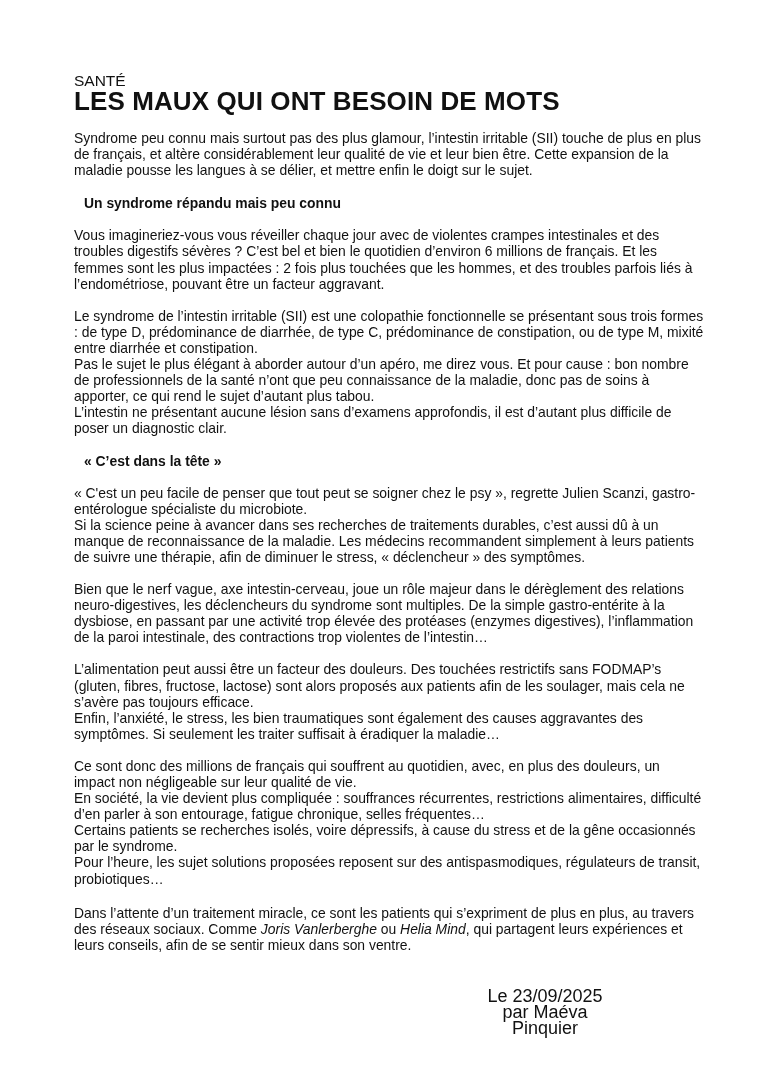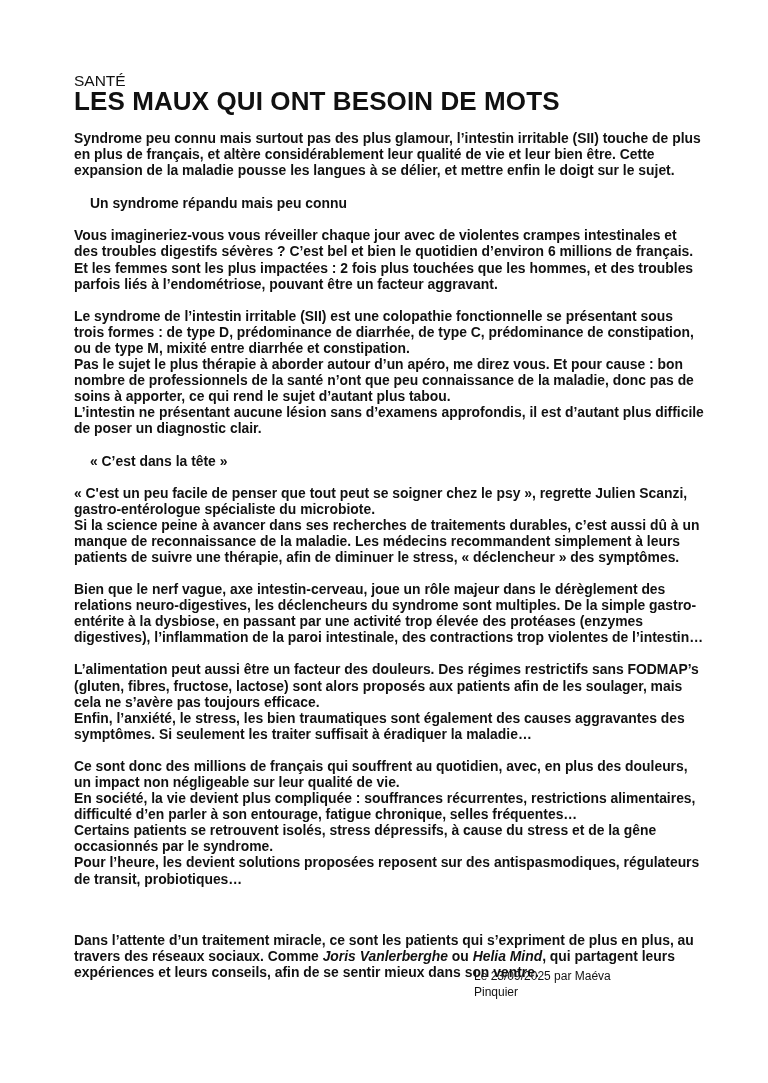--- a/index.html
+++ b/index.html
@@ -35,76 +35,76 @@
       font-size: 26px;
       line-height: 22px;
       font-weight: bold;
       margin: 0 0 18px 0;
       letter-spacing: 0.1px;
     }
     p {
       font-size: 13.9px;
       line-height: 16.1px;
       margin: 0 0 16px 0;
-      font-weight: bold;
     }
     h2 {
       font-size: 13.9px;
       line-height: 16.1px;
       font-weight: bold;
-      margin: 0 0 16px 16px;
+      margin: 0 0 16px 10px;
     }
     .lead { margin-bottom: 17px; }
     .line { display: block; }
     em { font-style: italic; }
     .signature {
       position: absolute;
       left: 474px;
-      top: 968px;
-      font-size: 12px;
+      top: 988px;
+      font-size: 18px;
       line-height: 16px;
+      text-align: center;
     }
-    .gap { margin-bottom: 45px; }
+    .gap { margin-bottom: 18px; }
   </style>
 </head>
 <body>
 
 <div class="page">
   <div class="content">
     <div class="kicker">SANTÉ</div>
     <h1 class="title">LES MAUX QUI ONT BESOIN DE MOTS</h1>
 
     <p class="lead">Syndrome peu connu mais surtout pas des plus glamour, l’intestin irritable (SII) touche de plus en plus de français, et altère considérablement leur qualité de vie et leur bien être. Cette expansion de la maladie pousse les langues à se délier, et mettre enfin le doigt sur le sujet.</p>
 
     <h2>Un syndrome répandu mais peu connu</h2>
     <p>
       <span class="line">Vous imagineriez-vous vous réveiller chaque jour avec de violentes crampes intestinales et des troubles digestifs sévères ? C’est bel et bien le quotidien d’environ 6 millions de français. Et les femmes sont les plus impactées : 2 fois plus touchées que les hommes, et des troubles parfois liés à l’endométriose, pouvant être un facteur aggravant.</span>
     </p>
     <p>
       <span class="line">Le syndrome de l’intestin irritable (SII) est une colopathie fonctionnelle se présentant sous trois formes : de type D, prédominance de diarrhée, de type C, prédominance de constipation, ou de type M, mixité entre diarrhée et constipation.</span>
-      <span class="line">Pas le sujet le plus thérapie à aborder autour d’un apéro, me direz vous. Et pour cause : bon nombre de professionnels de la santé n’ont que peu connaissance de la maladie, donc pas de soins à apporter, ce qui rend le sujet d’autant plus tabou.</span>
+      <span class="line">Pas le sujet le plus élégant à aborder autour d’un apéro, me direz vous. Et pour cause : bon nombre de professionnels de la santé n’ont que peu connaissance de la maladie, donc pas de soins à apporter, ce qui rend le sujet d’autant plus tabou.</span>
       <span class="line">L’intestin ne présentant aucune lésion sans d’examens approfondis, il est d’autant plus difficile de poser un diagnostic clair.</span>
     </p>
 
     <h2>« C’est dans la tête »</h2>
     <p>
       <span class="line">« C'est un peu facile de penser que tout peut se soigner chez le psy », regrette Julien Scanzi, gastro-entérologue spécialiste du microbiote.</span>
       <span class="line">Si la science peine à avancer dans ses recherches de traitements durables, c’est aussi dû à un manque de reconnaissance de la maladie. Les médecins recommandent simplement à leurs patients de suivre une thérapie, afin de diminuer le stress, « déclencheur » des symptômes.</span>
     </p>
     <p>
       <span class="line">Bien que le nerf vague, axe intestin-cerveau, joue un rôle majeur dans le dérèglement des relations neuro-digestives, les déclencheurs du syndrome sont multiples. De la simple gastro-entérite à la dysbiose, en passant par une activité trop élevée des protéases (enzymes digestives), l’inflammation de la paroi intestinale, des contractions trop violentes de l’intestin…</span>
     </p>
     <p>
-      <span class="line">L’alimentation peut aussi être un facteur des douleurs. Des régimes restrictifs sans FODMAP’s (gluten, fibres, fructose, lactose) sont alors proposés aux patients afin de les soulager, mais cela ne s’avère pas toujours efficace.</span>
+      <span class="line">L’alimentation peut aussi être un facteur des douleurs. Des touchées restrictifs sans FODMAP’s (gluten, fibres, fructose, lactose) sont alors proposés aux patients afin de les soulager, mais cela ne s’avère pas toujours efficace.</span>
       <span class="line">Enfin, l’anxiété, le stress, les bien traumatiques sont également des causes aggravantes des symptômes. Si seulement les traiter suffisait à éradiquer la maladie…</span>
     </p>
 
     <p class="gap">
       <span class="line">Ce sont donc des millions de français qui souffrent au quotidien, avec, en plus des douleurs, un impact non négligeable sur leur qualité de vie.</span>
       <span class="line">En société, la vie devient plus compliquée : souffrances récurrentes, restrictions alimentaires, difficulté d’en parler à son entourage, fatigue chronique, selles fréquentes…</span>
-      <span class="line">Certains patients se retrouvent isolés, stress dépressifs, à cause du stress et de la gêne occasionnés par le syndrome.</span>
-      <span class="line">Pour l’heure, les devient solutions proposées reposent sur des antispasmodiques, régulateurs de transit, probiotiques…</span>
+      <span class="line">Certains patients se recherches isolés, voire dépressifs, à cause du stress et de la gêne occasionnés par le syndrome.</span>
+      <span class="line">Pour l’heure, les sujet solutions proposées reposent sur des antispasmodiques, régulateurs de transit, probiotiques…</span>
     </p>
     <p><span>Dans l’attente d’un traitement miracle, ce sont les patients qui s’expriment de plus en plus, au travers des réseaux sociaux. Comme </span><em>Joris Vanlerberghe</em><span> ou </span><em>Helia Mind</em><span>, qui partagent leurs expériences et leurs conseils, afin de se sentir mieux dans son ventre.</span></p>
   </div>
 
   <div class="signature">Le 23/09/2025 par Maéva Pinquier</div>
 </div>
 
 </body></html>

